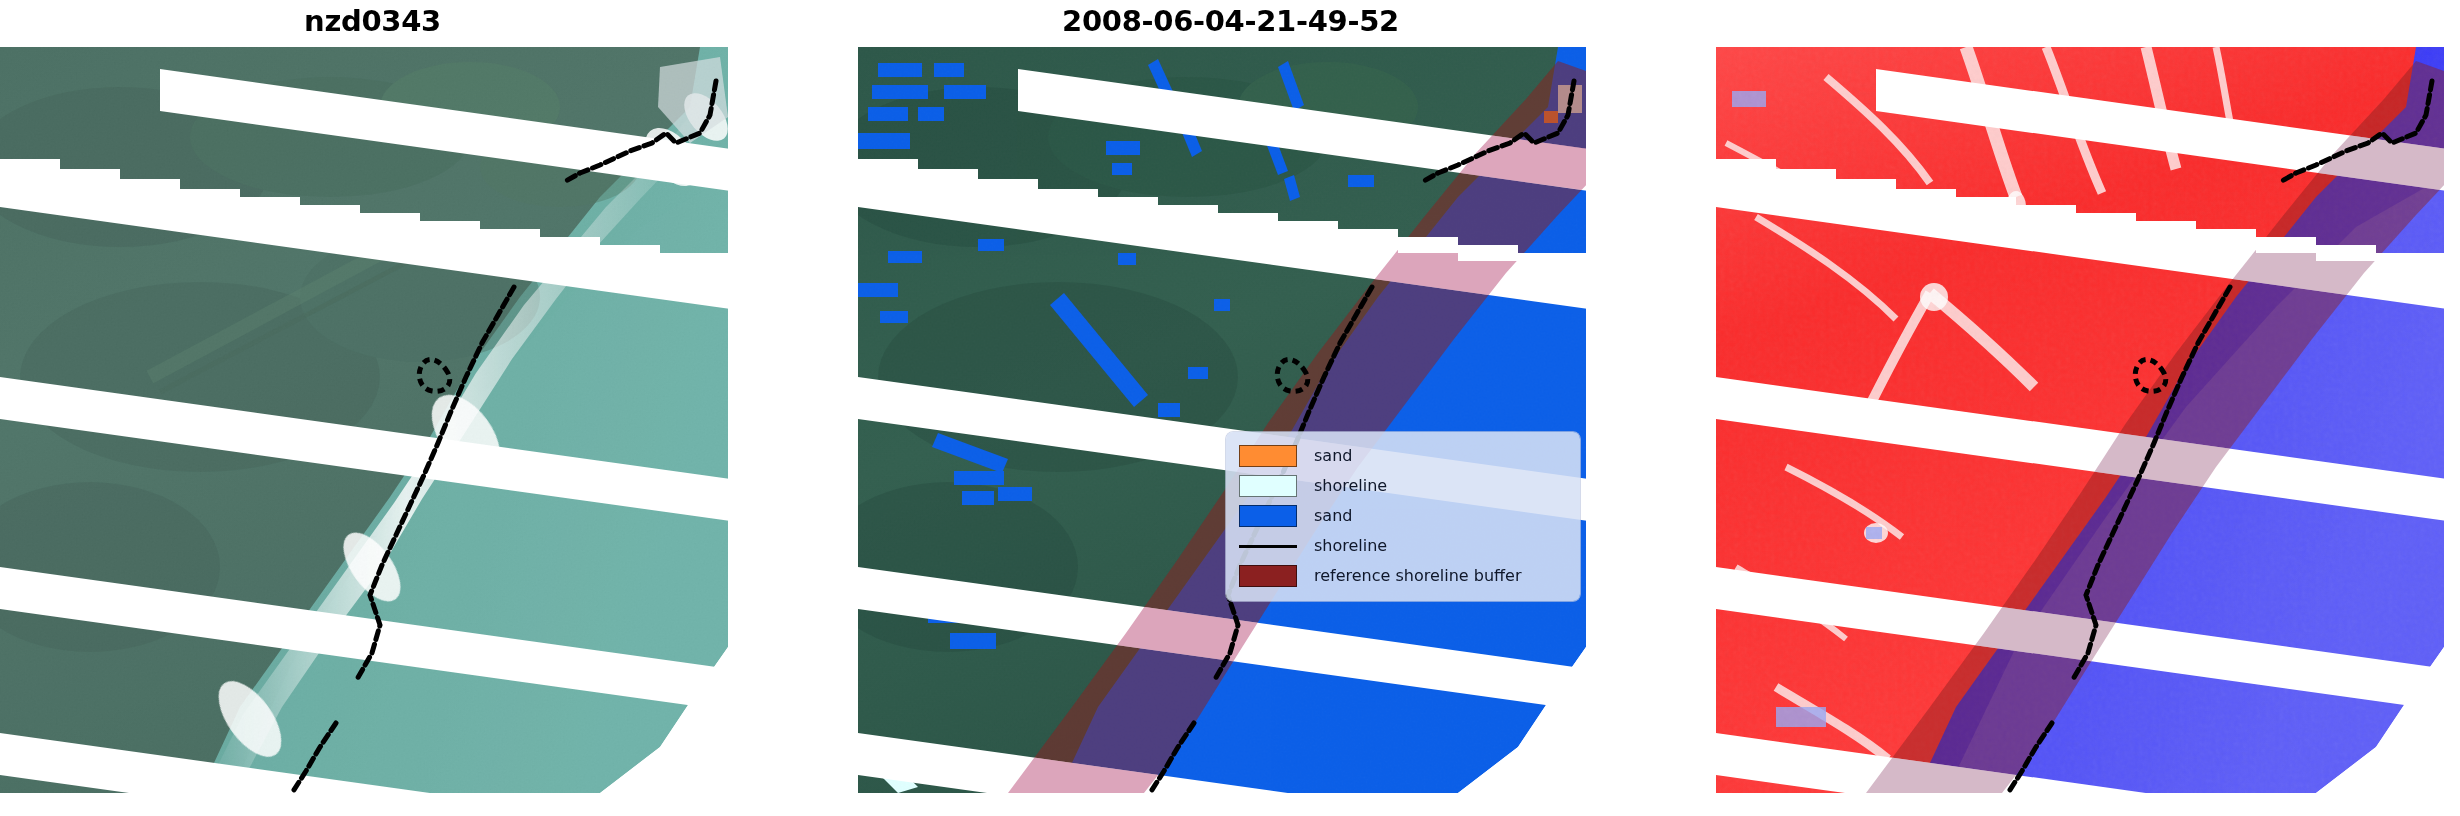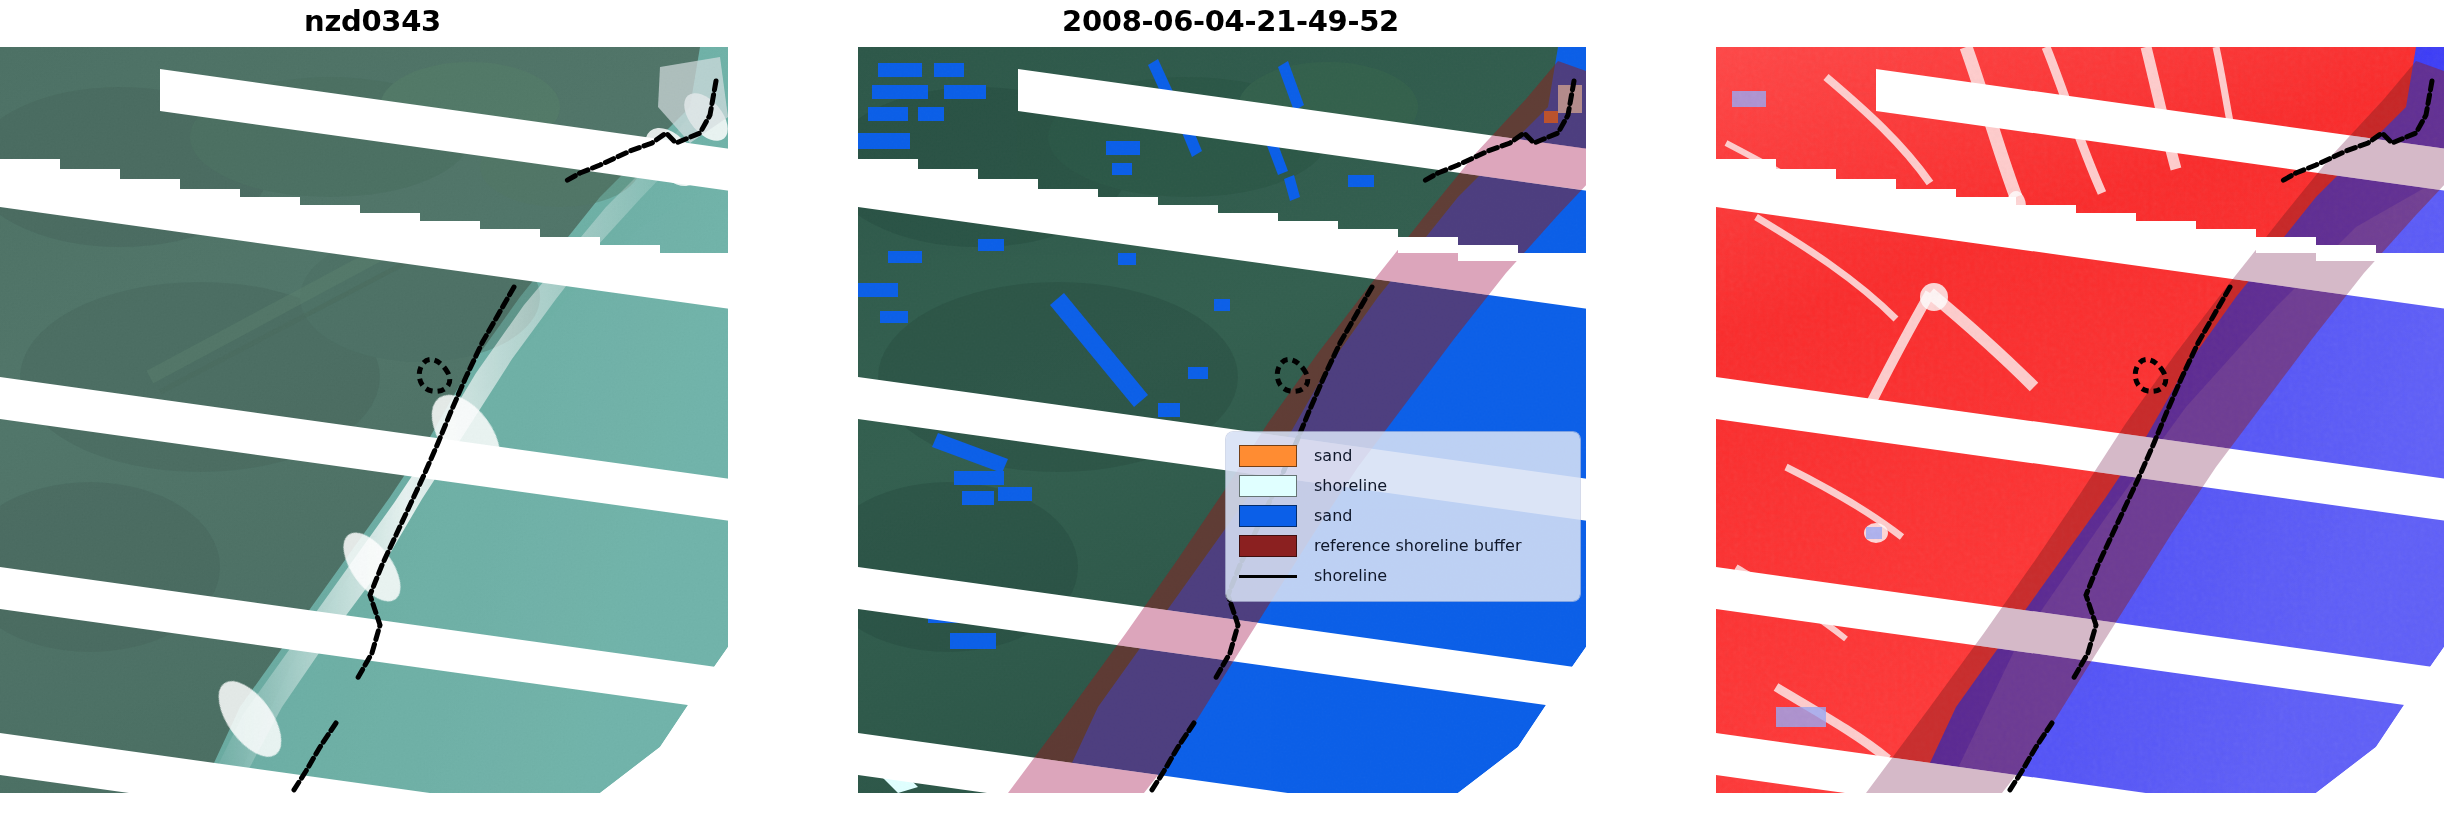--- a/index.html
+++ b/index.html
@@ -328,26 +328,26 @@
         </div>
         <div class="legend-row">
           <span class="swatch" style="background:#e0ffff;"></span>
           <span class="legend-label">shoreline</span>
         </div>
         <div class="legend-row">
           <span class="swatch" style="background:#0b5fe8;"></span>
           <span class="legend-label">sand</span>
         </div>
         <div class="legend-row">
+          <span class="swatch line"></span>
+          <span class="legend-label">shoreline</span>
+        </div>
+        <div class="legend-row">
           <span class="swatch" style="background:#8b2020;"></span>
           <span class="legend-label">reference shoreline buffer</span>
-        </div>
-        <div class="legend-row">
-          <span class="swatch line"></span>
-          <span class="legend-label">shoreline</span>
         </div>
       </div>
     </div>
   </div>
 
   <div class="panel" style="left:1716px;width:745px;">
     <div class="axes">
       <div class="imgwrap">
         <svg width="745" height="746" viewBox="0 0 745 746" preserveAspectRatio="none" style="position:absolute;inset:0;">
           <defs>

